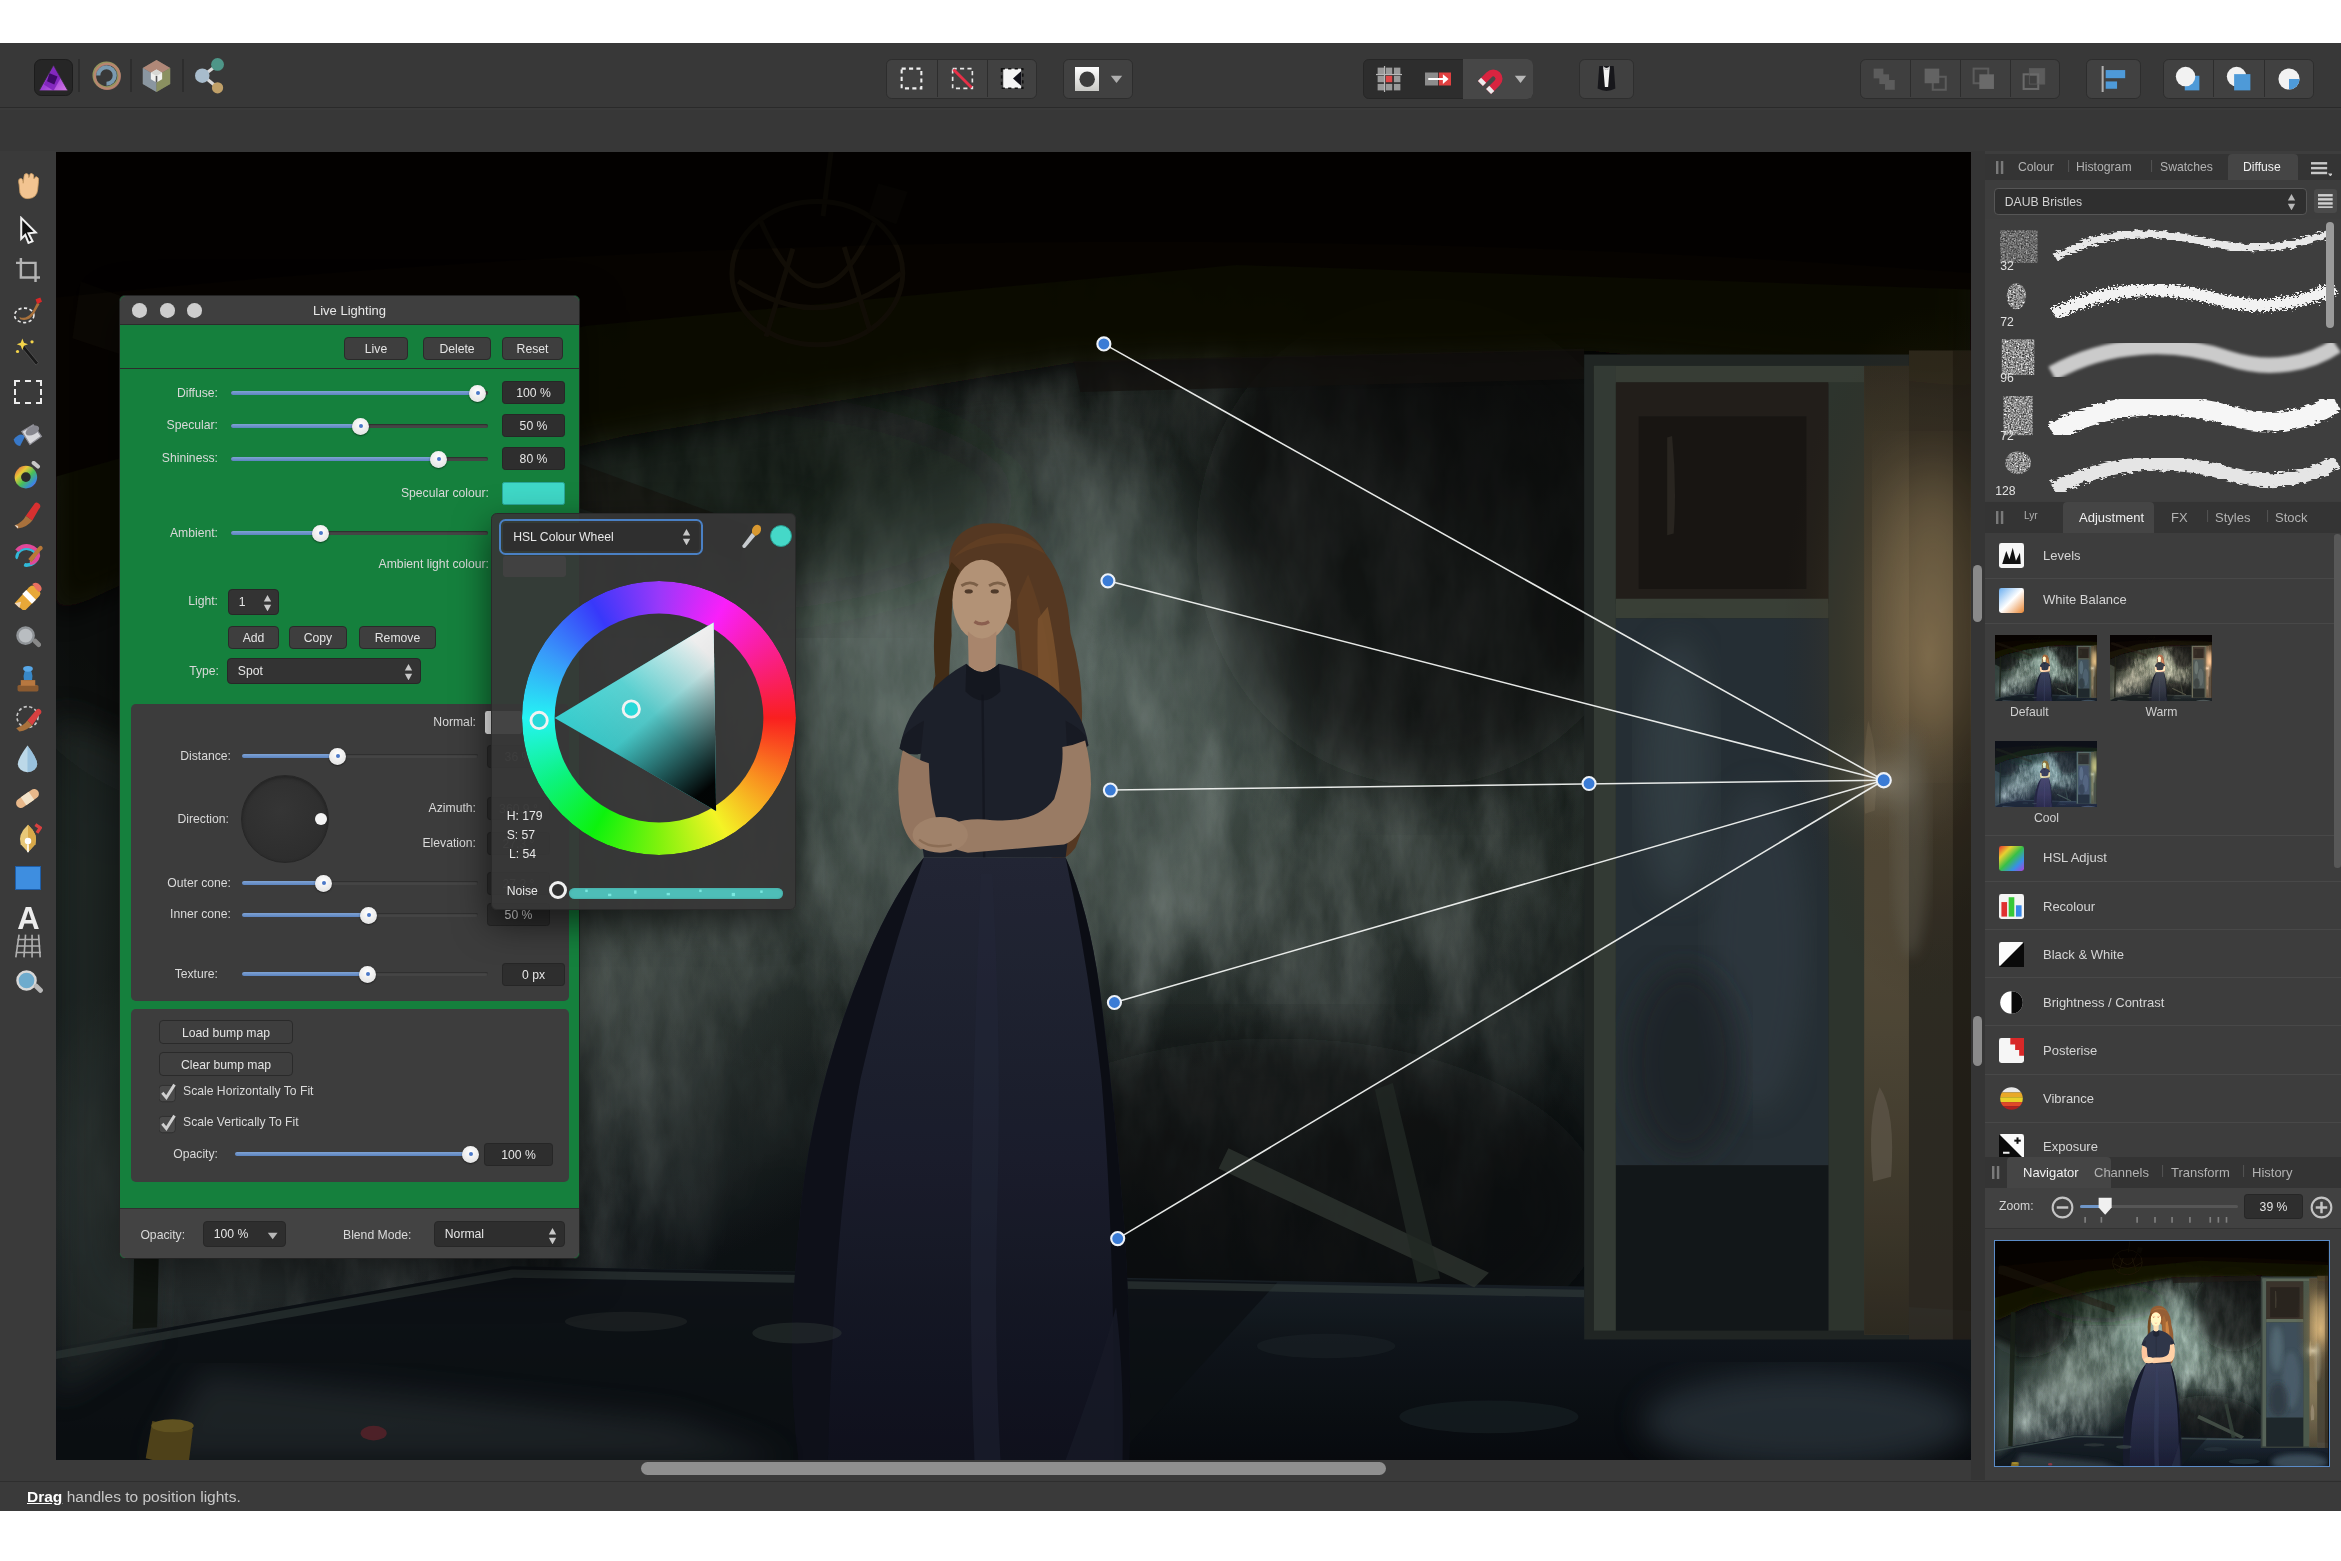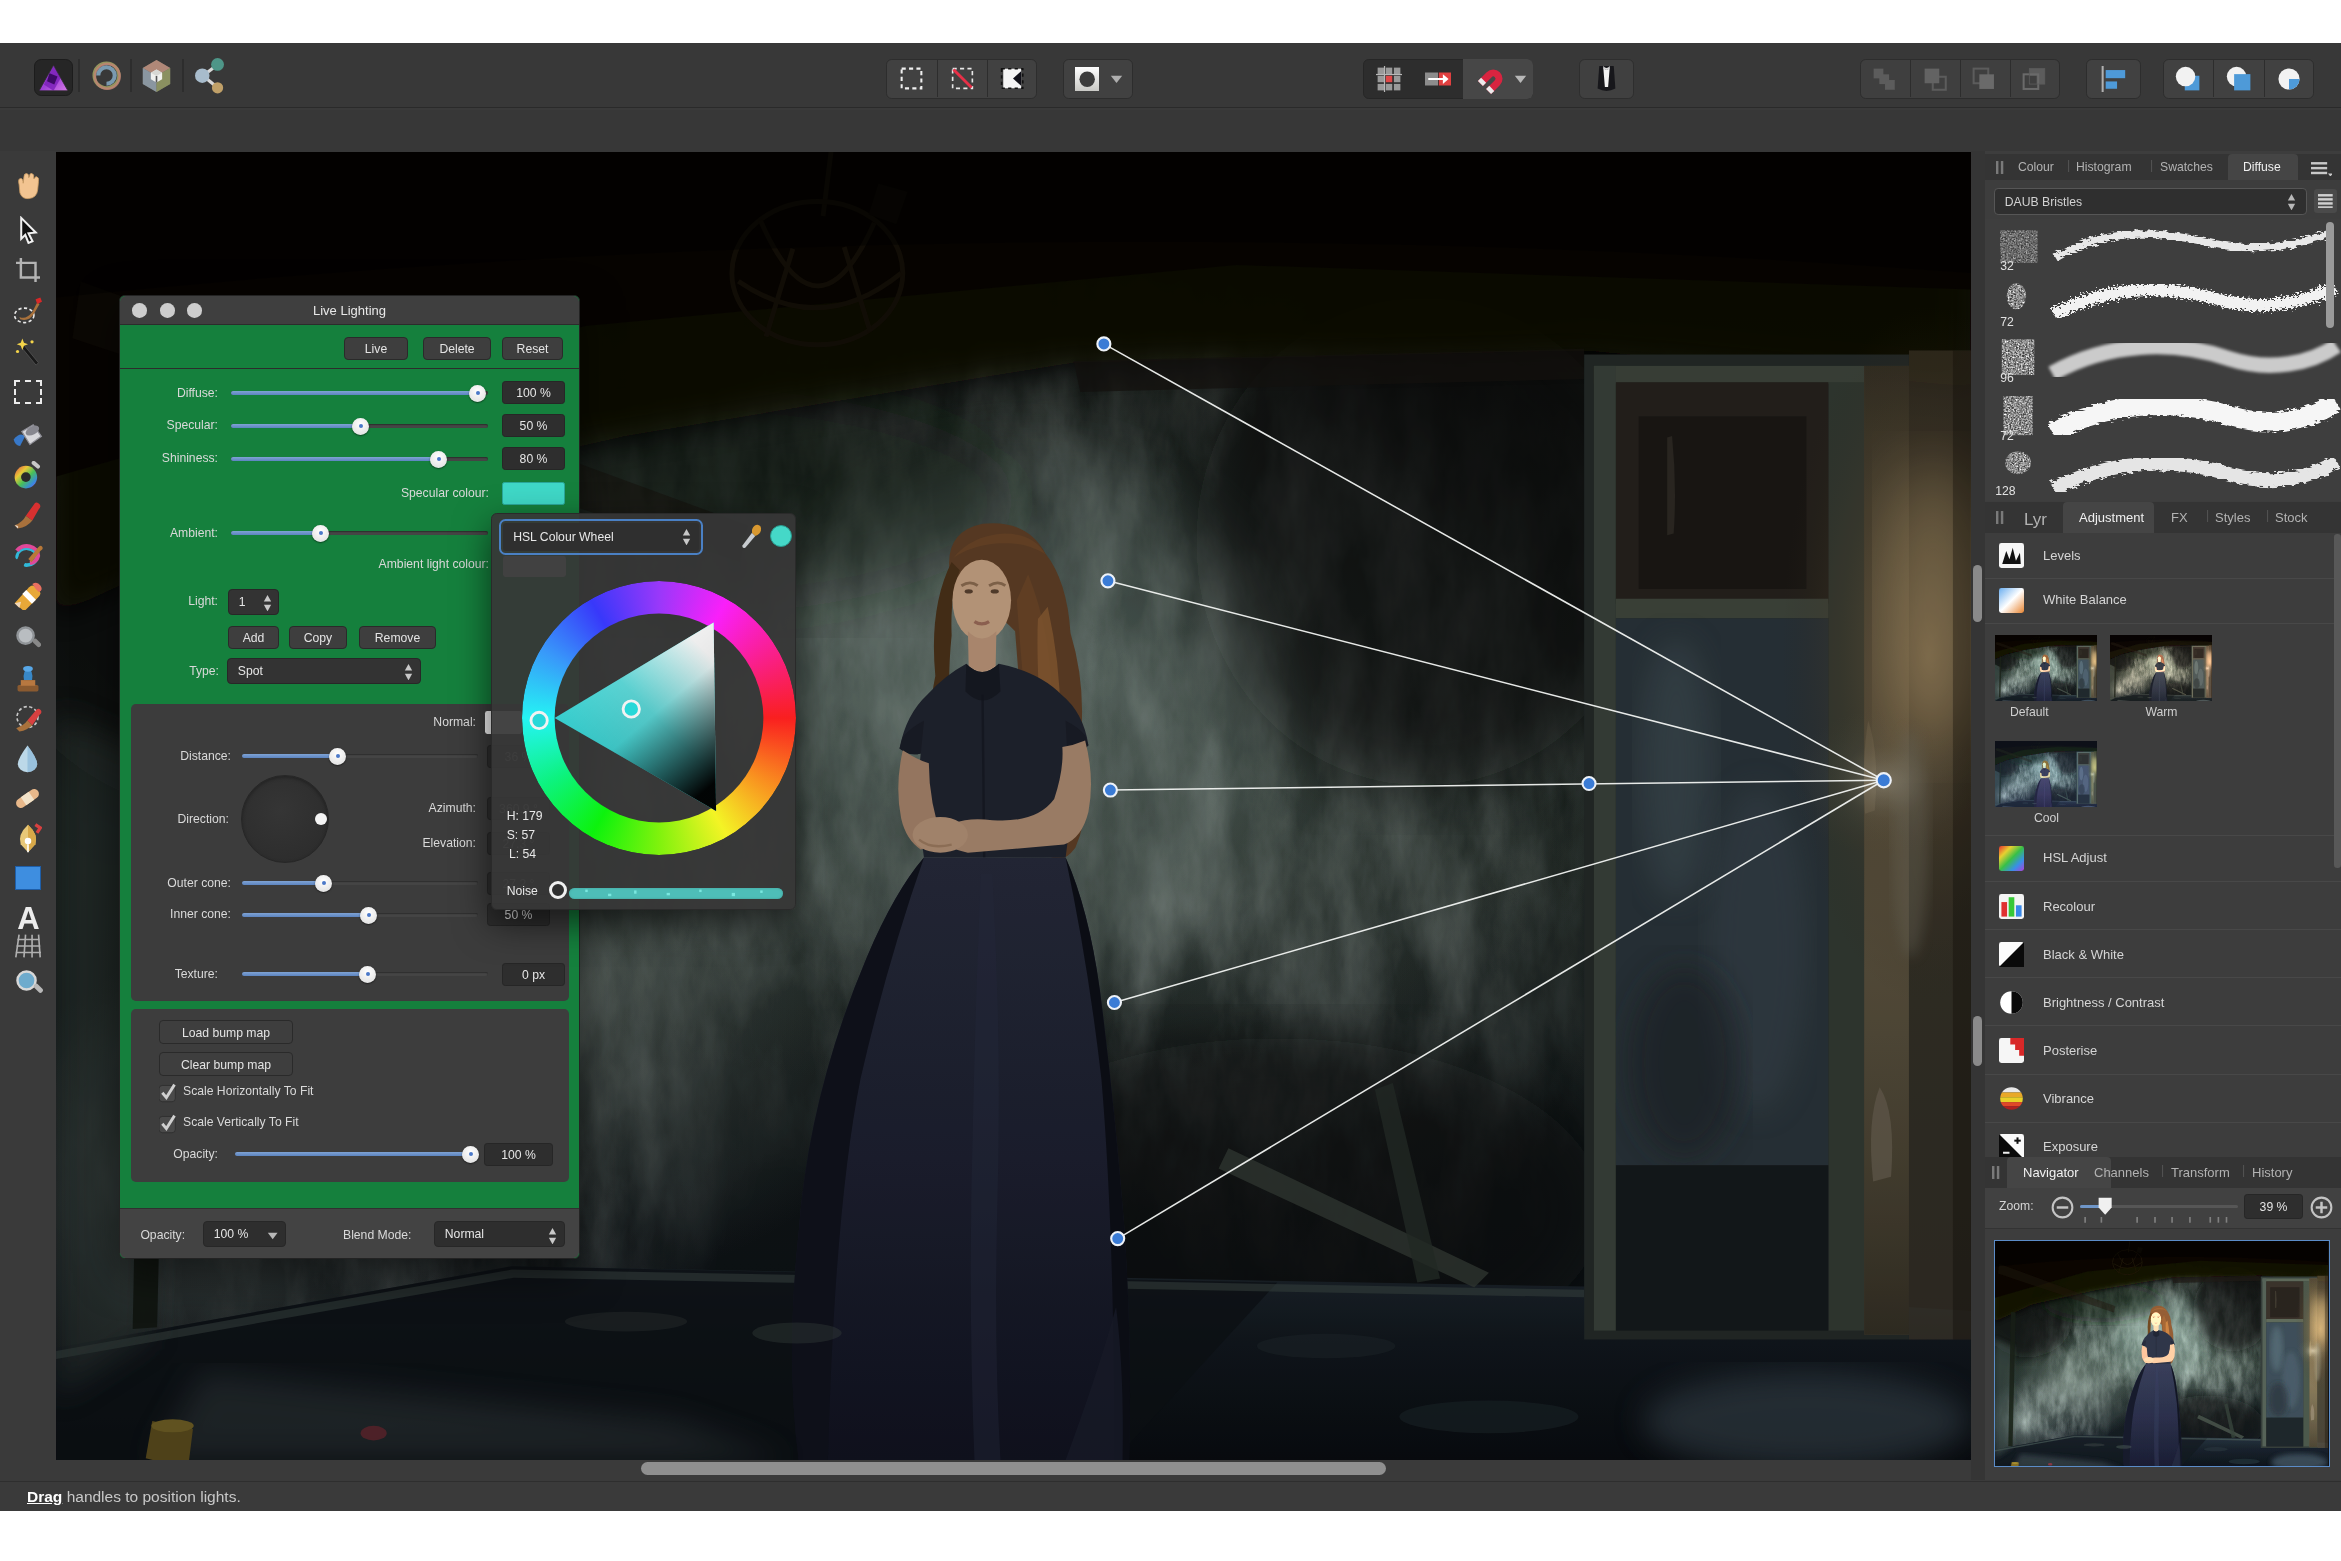--- a/index.html
+++ b/index.html
@@ -627,21 +627,21 @@
     </svg>
     <div class="abs" style="left:341px;top:3.3px;width:8.1px;height:106px;border-radius:4.1px;background:#9a9a9a"></div>
   </div>
 
   <div class="abs" style="left:0;top:351px;width:357px;height:31px;background:#343434"></div>
   <div class="abs" style="left:78px;top:351px;width:91px;height:31px;background:#454545;border-radius:4.1px 4.1px 0 0"></div>
   <svg class="abs" style="left:10.6px;top:360px" width="8.1" height="13" viewBox="0 0 10 16">
         <rect x="0" y="0" width="3" height="16" fill="#7a7a7a"></rect>
         <rect x="6" y="0" width="3" height="16" fill="#7a7a7a"></rect>
       </svg>
-  <div class="abs" style="left:39px;top:359px;font-size:17px">Lyr</div>
+  <div class="abs" style="left:39px;top:359px;font-size:10px">Lyr</div>
   <div class="abs" style="left:94px;top:359px;font-size:13px;color:#f0f0f0">Adjustment</div>
   <div class="abs" style="left:186px;top:359px;font-size:13px">FX</div>
   <div class="abs" style="left:221px;top:357px;color:#555">|</div>
   <div class="abs" style="left:230px;top:359px;font-size:13px">Styles</div>
   <div class="abs" style="left:281px;top:357px;color:#555">|</div>
   <div class="abs" style="left:290px;top:359px;font-size:13px">Stock</div>
 
   <div class="abs" style="left:0;top:382px;width:357px;height:624px;background:#3d3d3d;color:#d5d5d5;font-size:13px">
     <div class="abs" style="left:0;top:45px;width:357px;height:0.8px;background:#484848"></div>
 

